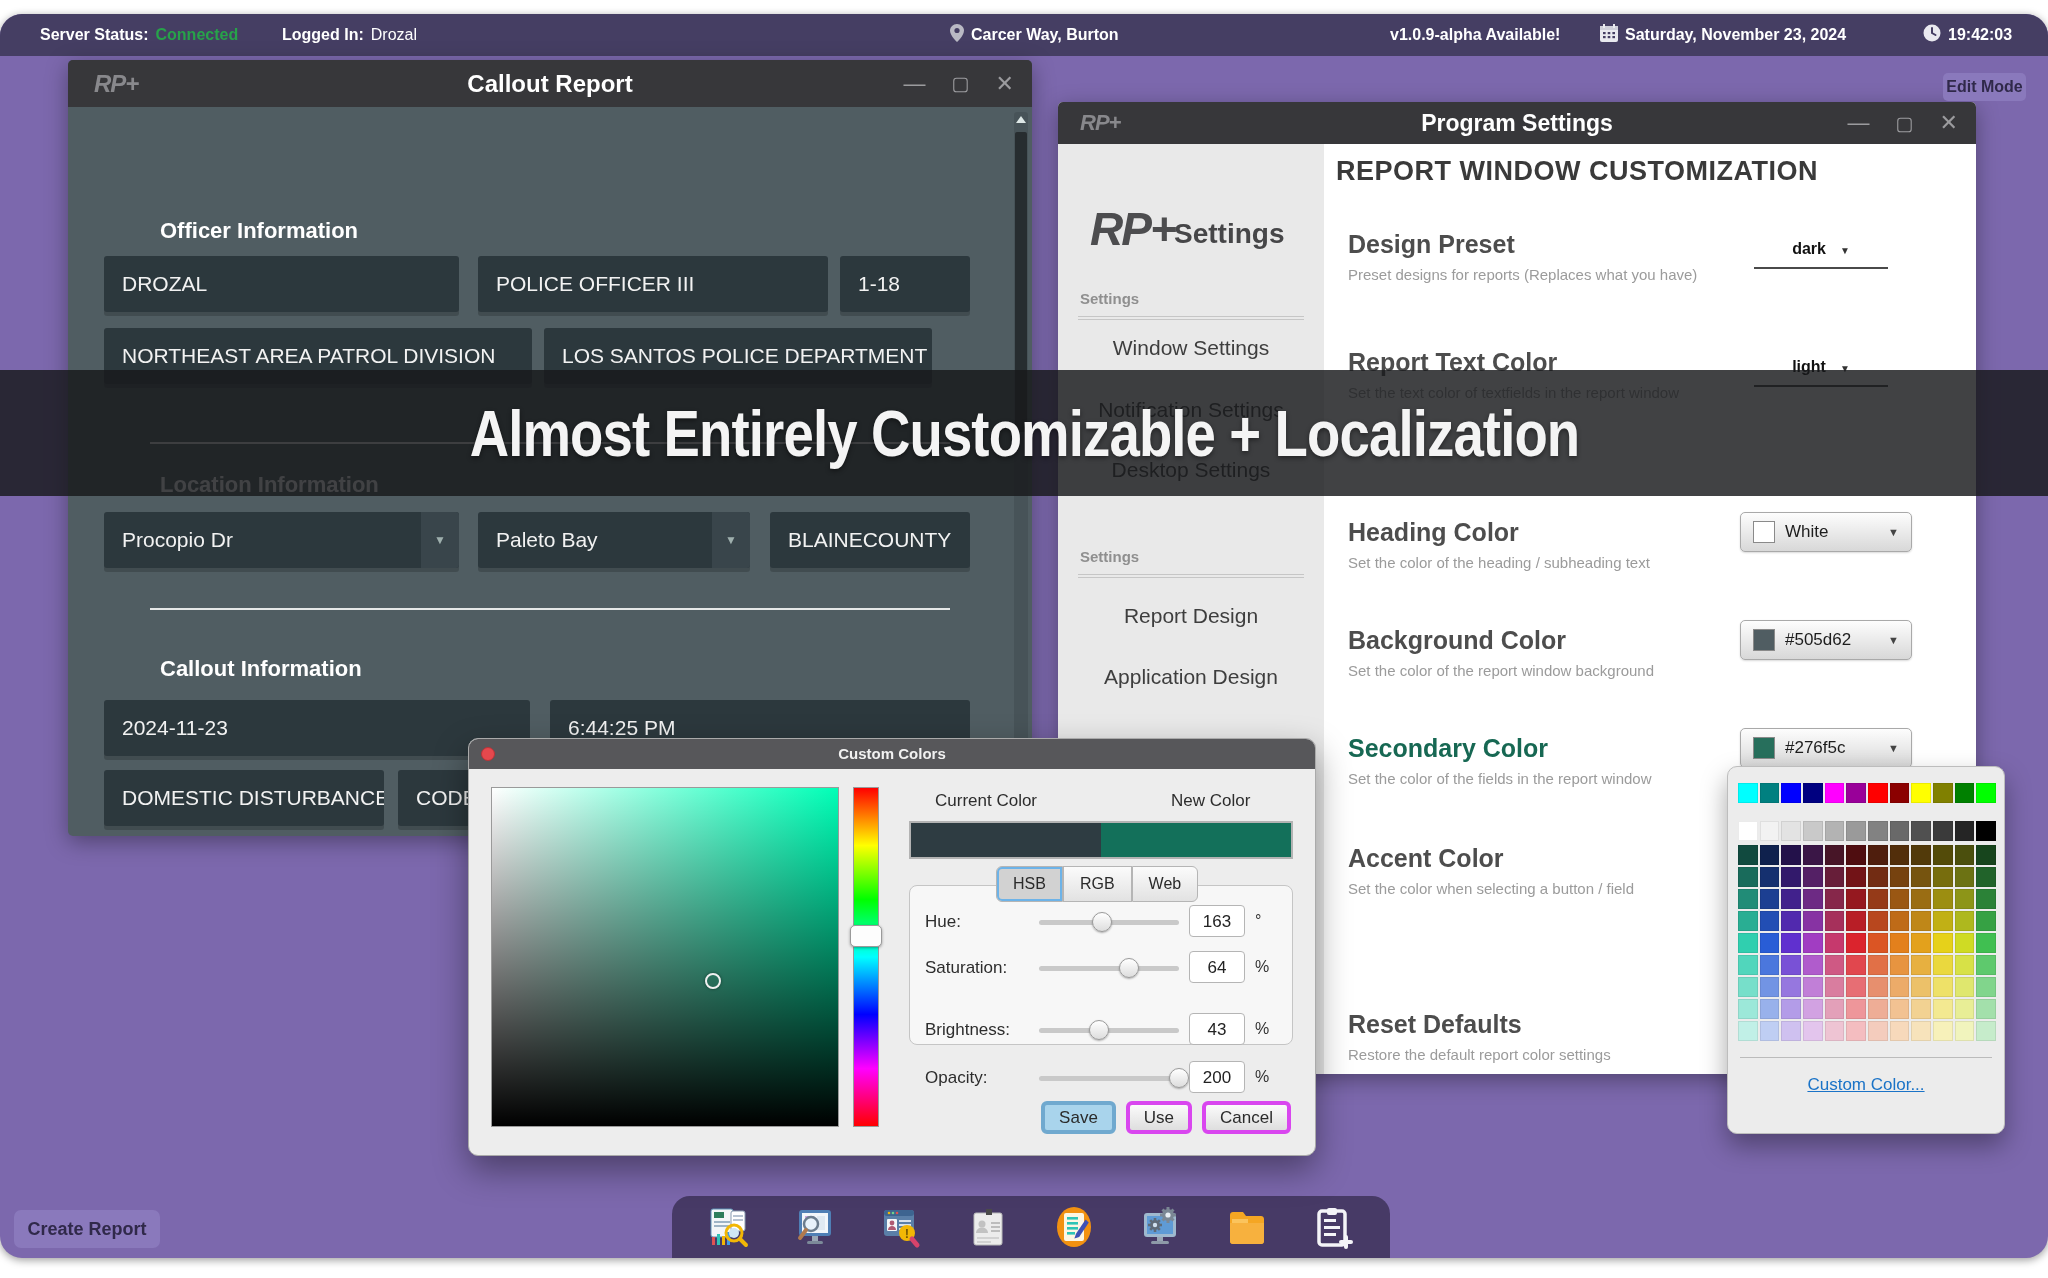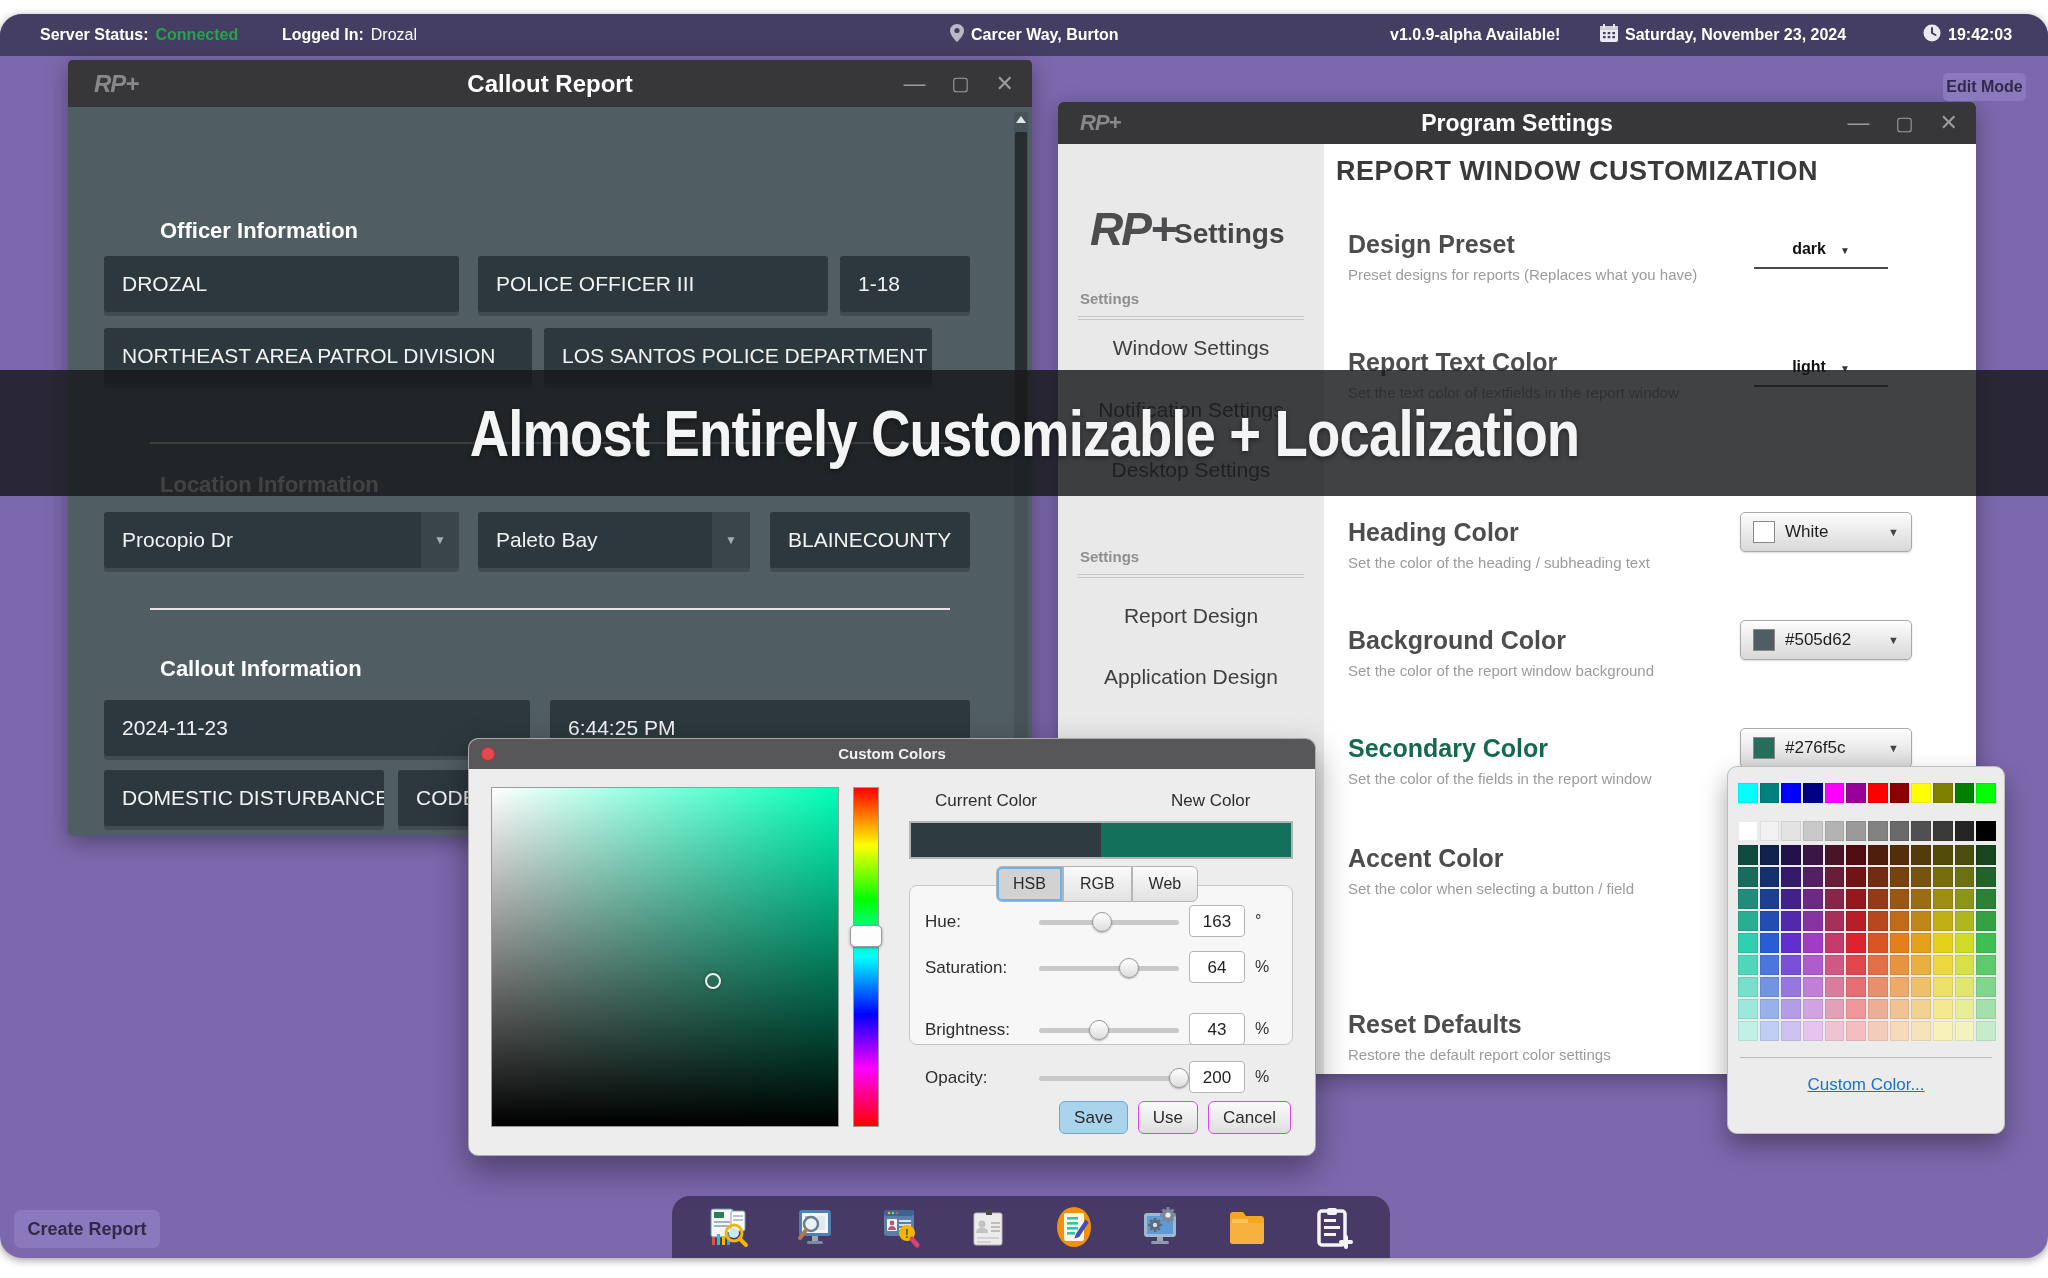--- a/index.html
+++ b/index.html
@@ -107,21 +107,21 @@
   .sl-row { position:absolute; left:440px; width:384px; height:34px; }
   .sl-row .lbl { position:absolute; left:16px; top:7px; font-size:17px; color:#2d2d2d; }
   .sl-track { position:absolute; left:130px; top:15px; width:140px; height:5px; background:#c9c9c9; border-radius:3px; }
   .sl-thumb { position:absolute; top:-8px; width:20px; height:20px; background:linear-gradient(#fff,#ddd);
               border:1px solid #9a9a9a; border-radius:50%; box-shadow:0 1px 2px rgba(0,0,0,.3); }
   .sl-box { position:absolute; left:280px; top:0; width:56px; height:32px; background:#fff; border:1px solid #b5b5b5;
             border-radius:4px; text-align:center; line-height:32px; font-size:17px; color:#222; }
   .sl-unit { position:absolute; left:346px; top:7px; font-size:16px; color:#333; }
   .dlg-btns { position:absolute; right:24px; top:362px; display:flex; gap:10px; }
   .dlg-btn { height:33px; padding:0 14px; font-size:17px; color:#2b2b2b; background:linear-gradient(#fbfbfb,#dedede);
-             border:1px solid #d946ef; border-radius:6px; display:flex; align-items:center; }
+             border:4px solid #d946ef; border-radius:6px; display:flex; align-items:center; }
   .dlg-btn.primary { background:#a9d4ec; border-color:#70a9cf; }
 
   
   .palette { position:absolute; left:1727px; top:752px; width:278px; height:368px; background:#ececec;
              border:1px solid #bdbdbd; border-radius:10px; z-index:55; box-shadow:0 12px 26px rgba(0,0,0,.35); }
   .pgrid { position:absolute; left:10px; width:258px; display:grid; grid-template-columns:repeat(12,1fr); gap:2px; }
   .pcell { height:20px; border:1px solid rgba(0,0,0,.08); cursor:pointer; }
   .pal-divider { position:absolute; left:12px; right:12px; top:290px; height:1px; background:#bbbbbb; }
   .pal-link { position:absolute; left:0; right:0; top:308px; text-align:center; font-size:17px; color:#1a73c7; text-decoration:underline; cursor:pointer; }
 

